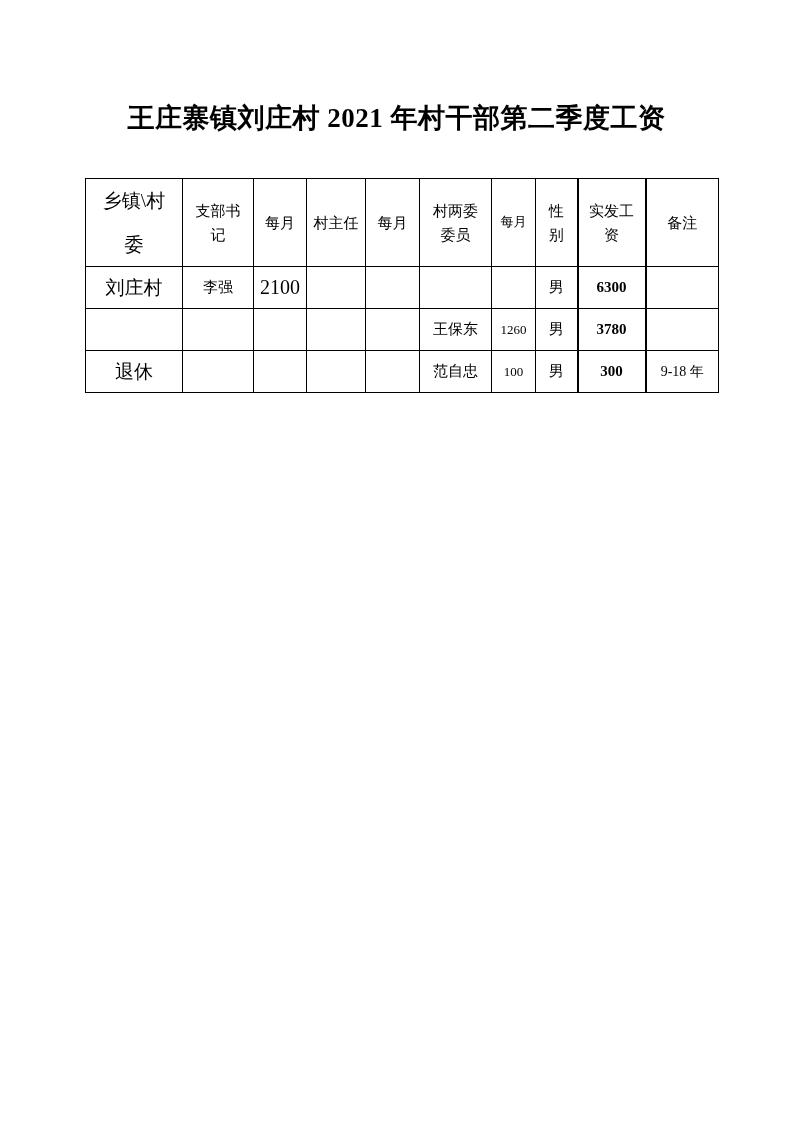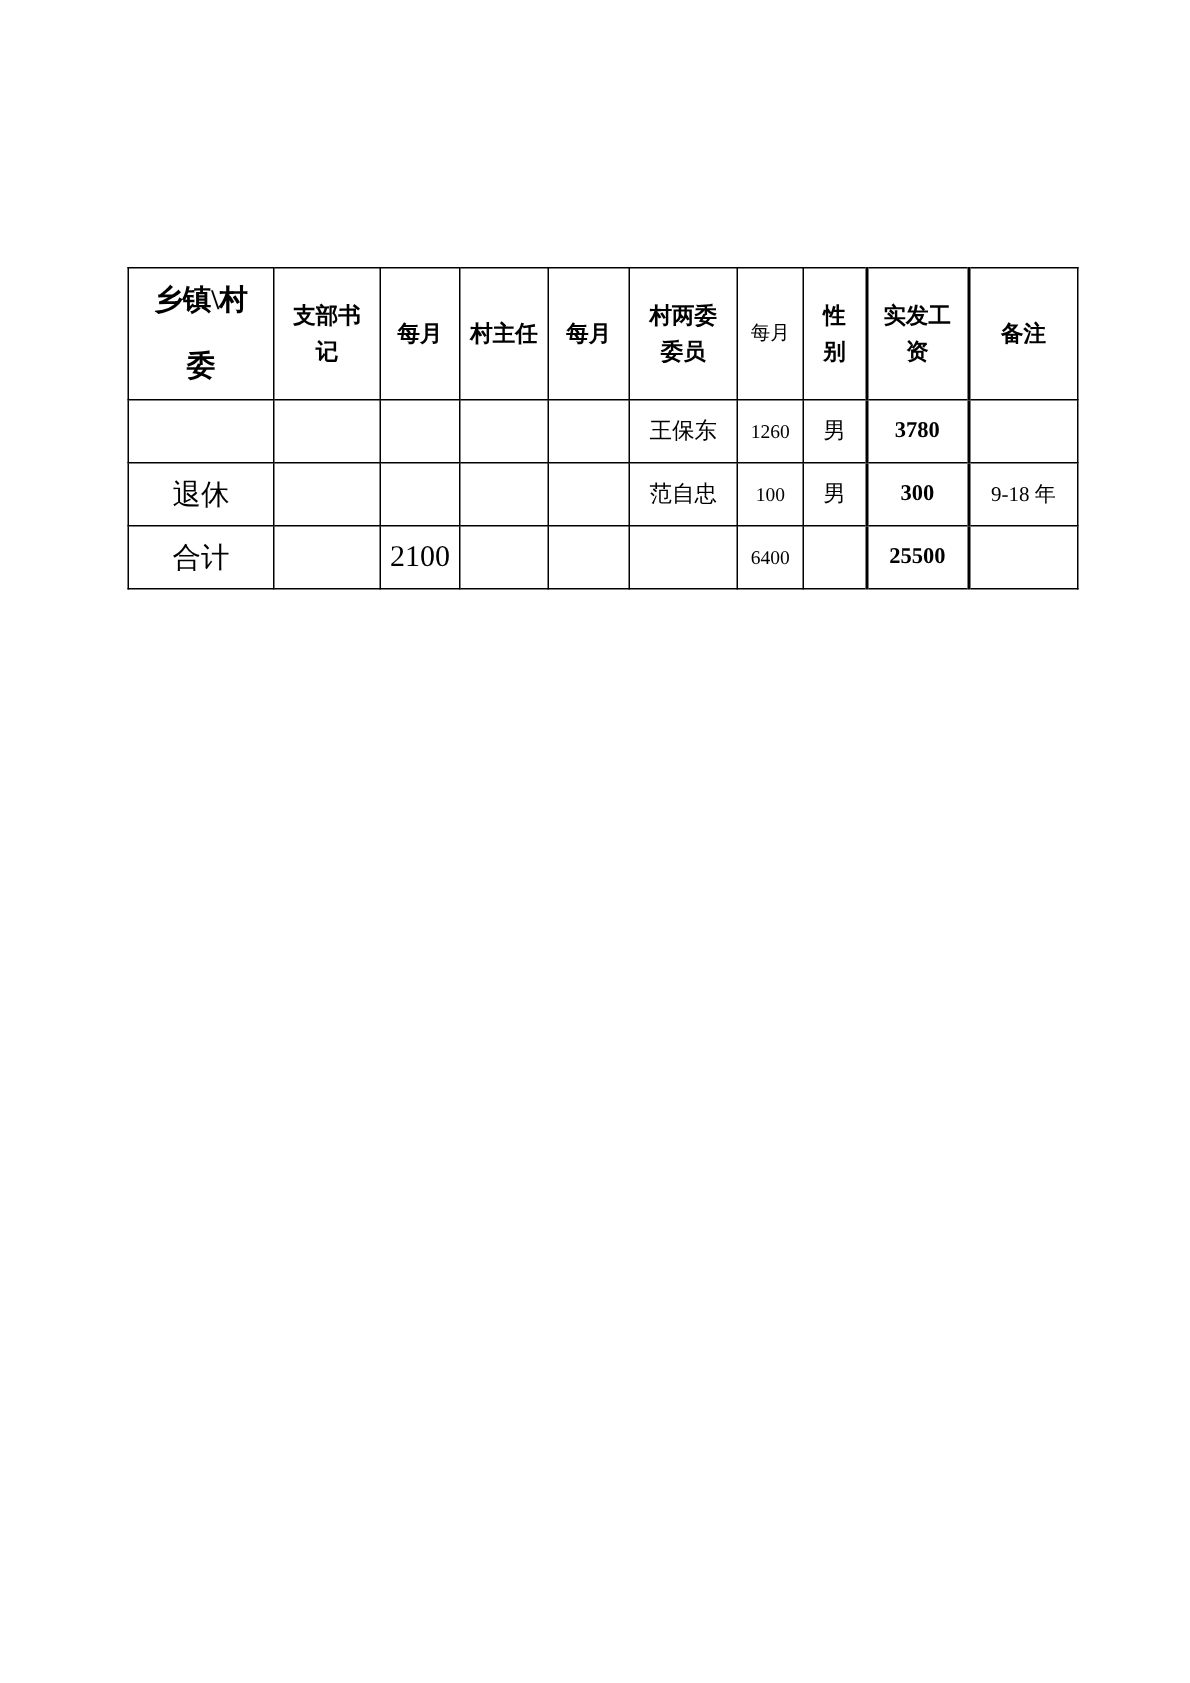--- a/index.html
+++ b/index.html
@@ -34,21 +34,21 @@
   th, td {
     border:1px solid #000000;
     padding:0 2px;
     text-align:center;
     vertical-align:middle;
     overflow:hidden;
   }
   thead tr { height:85px; }
   tbody tr { height:42px; }
   th {
-    font-weight:700;
+    font-weight:400;
     font-size:15px;
     line-height:1.6;
     white-space:pre-line;
   }
   th.h-first { font-size:19px; line-height:2.3; }
   th.h-plain { font-weight:400; font-size:13px; }
   
   th:nth-child(9), td:nth-child(9) { border-left-width:2px; border-right-width:2px; }
   
   td:nth-child(1)  { font-size:19px; }
@@ -60,20 +60,21 @@
   td:nth-child(7)  { font-size:13px; }
   td:nth-child(8)  { font-size:15px; }
   td:nth-child(9)  { font-size:15px; font-weight:700; }
   td:nth-child(10) { font-size:14px; }
 </style>
 </head>
 <body>
 
 <div class="page">
 
+  <div class="doc-title">王庄寨镇刘庄村 2021 年村干部第二季度工资</div>
 
   <table class="salary">
     <colgroup>
       <col style="width:97px">
         <col style="width:71px">
         <col style="width:53px">
       <col style="width:59px">
         <col style="width:54px">
         <col style="width:72px">
       <col style="width:44px">
@@ -95,20 +96,32 @@
         <th class="h-plain">每月</th>
         <th>性
 别</th>
         <th>实发工
 资</th>
         <th>备注</th>
       </tr>
     </thead>
     <tbody>
       <tr>
+        <td>刘庄村</td>
+        <td>李强</td>
+        <td>2100</td>
+        <td></td>
+        <td></td>
+        <td></td>
+        <td></td>
+        <td>男</td>
+        <td>6300</td>
+        <td></td>
+      </tr>
+      <tr>
         <td></td>
         <td></td>
         <td></td>
         <td></td>
         <td></td>
         <td>王保东</td>
         <td>1260</td>
         <td>男</td>
         <td>3780</td>
         <td></td>
@@ -118,28 +131,16 @@
         <td></td>
         <td></td>
         <td></td>
         <td></td>
         <td>范自忠</td>
         <td>100</td>
         <td>男</td>
         <td>300</td>
         <td>9-18 年</td>
       </tr>
-      <tr>
-        <td>合计</td>
-        <td></td>
-        <td>2100</td>
-        <td></td>
-        <td></td>
-        <td></td>
-        <td>6400</td>
-        <td></td>
-        <td>25500</td>
-        <td></td>
-      </tr>
     </tbody>
   </table>
 
 </div>
 
 </body></html>

